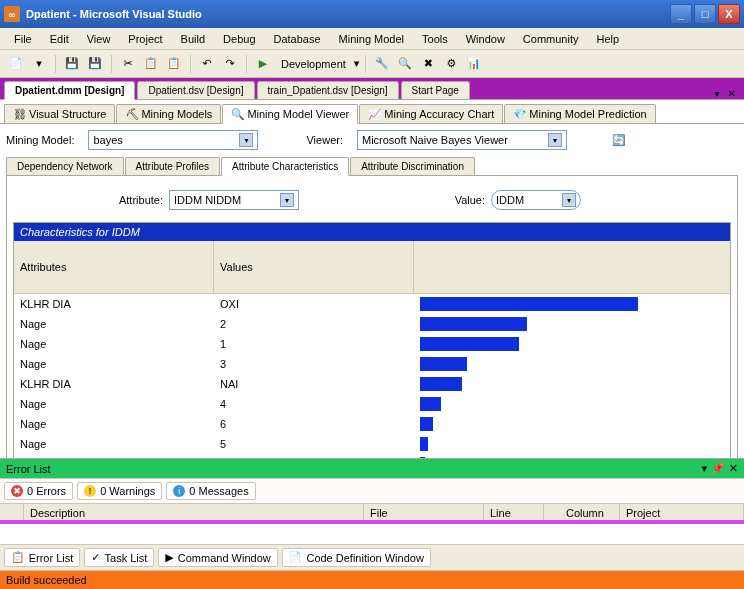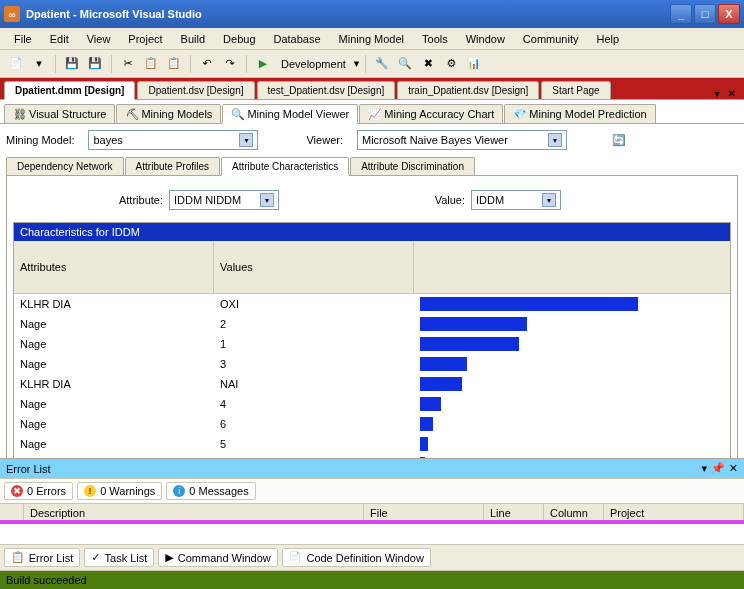--- a/index.html
+++ b/index.html
@@ -9,59 +9,59 @@
 .titlebar .title { flex: 1; font-weight: bold; }
 .winbtns { display: flex; gap: 2px; }
 .winbtn { width: 22px; height: 20px; background: linear-gradient(#6ea0e8,#3b6fc1); border: 1px solid #2a5db0; border-radius: 2px; display: flex; align-items: center; justify-content: center; color: #fff; font-weight: bold; }
 .winbtn.close { background: linear-gradient(#e8846e,#c13b3b); border-color: #a02a2a; }
 .menubar { background: #efecde; height: 22px; display: flex; align-items: center; padding: 0 6px; gap: 2px; border-bottom: 1px solid #cac6b4; }
 .menubar span { padding: 3px 8px; cursor: default; }
 .toolbar { background: #efecde; height: 28px; display: flex; align-items: center; padding: 0 6px; gap: 3px; border-bottom: 1px solid #cac6b4; }
 .tbtn { width: 20px; height: 20px; display: inline-flex; align-items: center; justify-content: center; }
 .tsep { width: 1px; height: 18px; background: #cac6b4; margin: 0 3px; }
 .dev { font-size: 11px; padding: 2px 4px; border: 1px solid transparent; }
-.doctabs { background: #b91c1c; height: 22px; display: flex; align-items: flex-end; padding: 0 4px; border-bottom: 1px solid #aca899; }
+.doctabs { background: #a21caf; height: 22px; display: flex; align-items: flex-end; padding: 0 4px; border-bottom: 1px solid #aca899; }
 .doctab { padding: 3px 10px; border: 1px solid #aca899; border-bottom: none; background: #efecde; margin-right: 2px; border-radius: 3px 3px 0 0; white-space: nowrap; font-size: 10px; cursor: default; }
 .doctab.active { background: #fff; font-weight: bold; border-bottom: 1px solid #fff; position: relative; top: 1px; }
 .doctabs .spacer { flex: 1; }
 .doctabs .ctrl { padding: 0 4px; font-size: 10px; }
 .subtabs { background: #fff; height: 24px; display: flex; align-items: flex-end; padding: 4px 4px 0; border-bottom: 1px solid #aca899; }
 .subtab { padding: 3px 8px; border: 1px solid #aca899; border-bottom: none; background: #efecde; margin-right: 1px; font-size: 10px; border-radius: 2px 2px 0 0; display: flex; align-items: center; gap: 4px; cursor: default; }
 .subtab.active { background: #fff; border-bottom: 1px solid #fff; position: relative; top: 1px; }
 .sicon { width: 12px; height: 12px; display: inline-block; }
 .content { background: #fff; flex: 1; padding: 6px; display: flex; flex-direction: column; overflow: hidden; }
 .row { display: flex; align-items: center; gap: 14px; margin-bottom: 6px; }
 .combo { border: 1px solid #7f9db9; background: #fff; height: 20px; display: flex; align-items: center; padding: 0 4px; justify-content: space-between; }
 .combo .dd { width: 14px; height: 14px; background: #c8d8f0; border: 1px solid #7f9db9; display:flex; align-items:center; justify-content:center; font-size:8px; }
 .subtabs2 { height: 22px; display: flex; align-items: center; border-bottom: 1px solid #aca899; }
 .subtab2 { padding: 3px 10px; border: 1px solid #aca899; border-bottom: none; background: #efecde; margin-right: 1px; border-radius: 2px 2px 0 0; font-size: 10px; cursor: default; }
 .subtab2.active { background: #fff; border-bottom: 1px solid #fff; position: relative; top: 1px; }
 .panel { border: 1px solid #aca899; border-top: none; flex: 1; display: flex; flex-direction: column; padding: 6px; }
 .attrrow { display: flex; align-items: center; gap: 6px; margin: 8px 0 12px; }
 .attrrow .lbl { text-align: right; }
 .grid { border: 1px solid #aca899; flex: 1; display: flex; flex-direction: column; }
-.gridtitle { background: #1030c0; color: #fff; padding: 3px 6px; font-size: 11px; }
+.gridtitle { background: #1030c0; color: #fff; padding: 3px 6px; font-size: 11px; font-style: italic; }
 .gridhead { display: flex; background: #ece9d8; border-bottom: 1px solid #cac6b4; }
 .gh { padding: 20px 6px; border-right: 1px solid #cac6b4; font-weight: normal; }
 .col1 { width: 200px; } .col2 { width: 200px; } .col3 { flex: 1; }
 .gridbody { flex: 1; overflow: auto; background: #fff; }
 .gr { display: flex; align-items: center; height: 20px; }
 .gc { padding: 2px 6px; }
 .bar { height: 14px; background: #1030e0; }
-.errorlist { border-top: 1px solid #aca899; background: #7dd3fc; display: flex; flex-direction: column; }
+.errorlist { border-top: 1px solid #aca899; background: #22c55e; display: flex; flex-direction: column; }
 .elhead { padding: 3px 6px; display: flex; align-items: center; justify-content: space-between; border-bottom: 1px solid #cac6b4; }
 .elctrls { display: flex; gap: 4px; font-size: 9px; }
 .eltabs { display: flex; padding: 3px 4px; gap: 4px; align-items: center; background: #fcfbf7; border-bottom: 1px solid #cac6b4; }
 .elbtn { border: 1px solid #cac6b4; padding: 2px 6px; background: #fff; display: flex; align-items: center; gap: 4px; border-radius: 2px; }
 .elcols { display: flex; background: #ece9d8; border-bottom: 4px solid #d946ef; height: 20px; }
 .elcol { padding: 3px 6px; border-right: 1px solid #cac6b4; }
 .elbody { height: 20px; background: #fff; }
 .bottomtabs { display: flex; padding: 3px 4px; gap: 4px; border-top: 1px solid #cac6b4; background: #efecde; }
 .btab { border: 1px solid #cac6b4; padding: 2px 6px; background: #fff; display:flex; align-items:center; gap:4px; font-size: 10px; border-radius: 2px; }
-.status { border-top: 1px solid #cac6b4; padding: 3px 6px; background: #4d7c0f; }
+.status { border-top: 1px solid #cac6b4; padding: 3px 6px; background: #f97316; }
 .circ { width:12px; height:12px; border-radius:50%; display:inline-flex; align-items:center; justify-content:center; font-size:9px; }
 </style>
 </head>
 <body>
 
 <div class="titlebar">
   <span class="icon">∞</span>
   <span class="title">Dpatient - Microsoft Visual Studio</span>
   <div class="winbtns">
     <div class="winbtn">_</div>
@@ -106,21 +106,20 @@
   <span class="tbtn">🔧</span>
   <span class="tbtn">🔍</span>
   <span class="tbtn">✖</span>
   <span class="tbtn">⚙</span>
   <span class="tbtn">📊</span>
 </div>
 
 <div class="doctabs">
   <div class="doctab active">Dpatient.dmm [Design]</div>
   <div class="doctab">Dpatient.dsv [Design]</div>
-  <div class="doctab">test_Dpatient.dsv [Design]</div>
   <div class="doctab">train_Dpatient.dsv [Design]</div>
   <div class="doctab">Start Page</div>
   <div class="spacer"></div>
   <span class="ctrl">▾</span>
   <span class="ctrl">✕</span>
 </div>
 
 <div class="subtabs">
   <div class="subtab">
       <span class="sicon">⛓</span>
@@ -164,26 +163,26 @@
   <div class="subtabs2">
     <div class="subtab2">Dependency Network</div>
     <div class="subtab2">Attribute Profiles</div>
     <div class="subtab2 active">Attribute Characteristics</div>
     <div class="subtab2">Attribute Discrimination</div>
   </div>
 
   <div class="panel">
     <div class="attrrow">
       <span class="lbl" style="width:150px;">Attribute:</span>
-      <div class="combo" style="width:110px;text-align:center;">
+      <div class="combo" style="width:130px;text-align:center;">
           <span>IDDM NIDDM</span>
           <span class="dd">▾</span>
         </div>
       <span class="lbl" style="width:180px;">Value:</span>
-      <div class="combo" style="width:90px;">
+      <div class="combo" style="width:90px;border-radius:10px;">
           <span>IDDM</span>
           <span class="dd">▾</span>
         </div>
     </div>
 
     <div class="grid">
       <div class="gridtitle">Characteristics for IDDM</div>
       <div class="gridhead">
         <div class="gh col1">Attributes</div>
         <div class="gh col2">Values</div>
@@ -278,21 +277,21 @@
     <div class="elbtn">
         <span class="circ" style="background:#39d;color:#fff;">i</span>
         <span>0 Messages</span>
       </div>
   </div>
   <div class="elcols">
     <div class="elcol" style="width:24px;"></div>
     <div class="elcol" style="width:340px;">Description</div>
     <div class="elcol" style="width:120px;">File</div>
     <div class="elcol" style="width:60px;">Line</div>
-    <div class="elcol" style="width:60px;">Column</div>
+    <div class="elcol" style="width:60px;margin-left:16px;">Column</div>
     <div class="elcol" style="flex:1;">Project</div>
   </div>
   <div class="elbody"></div>
   <div class="bottomtabs">
     <div class="btab">
         <span>📋</span>
         <span>Error List</span>
       </div>
     <div class="btab">
         <span>✓</span>

